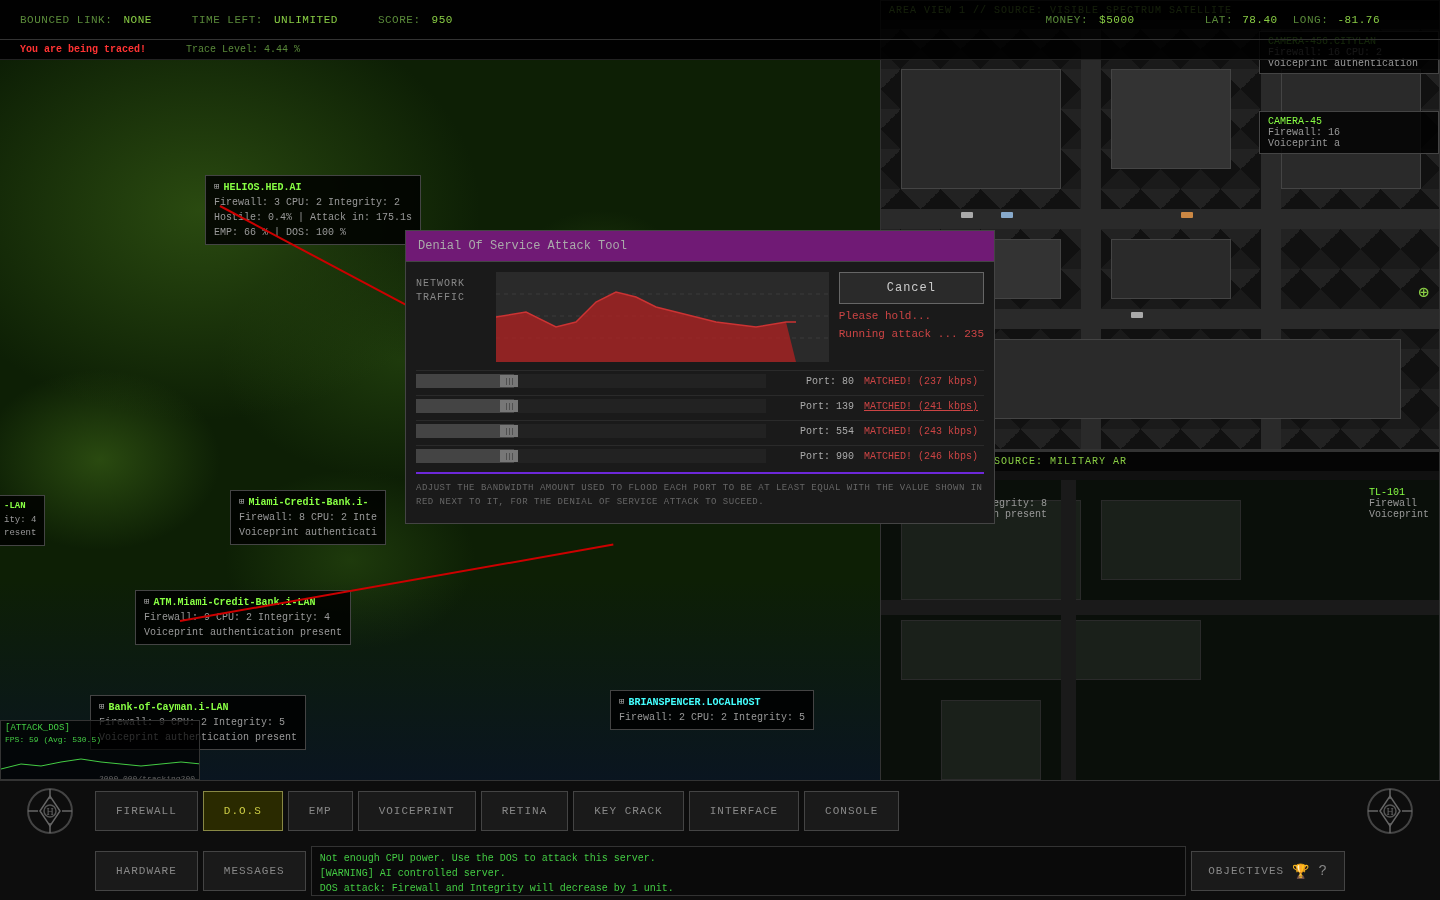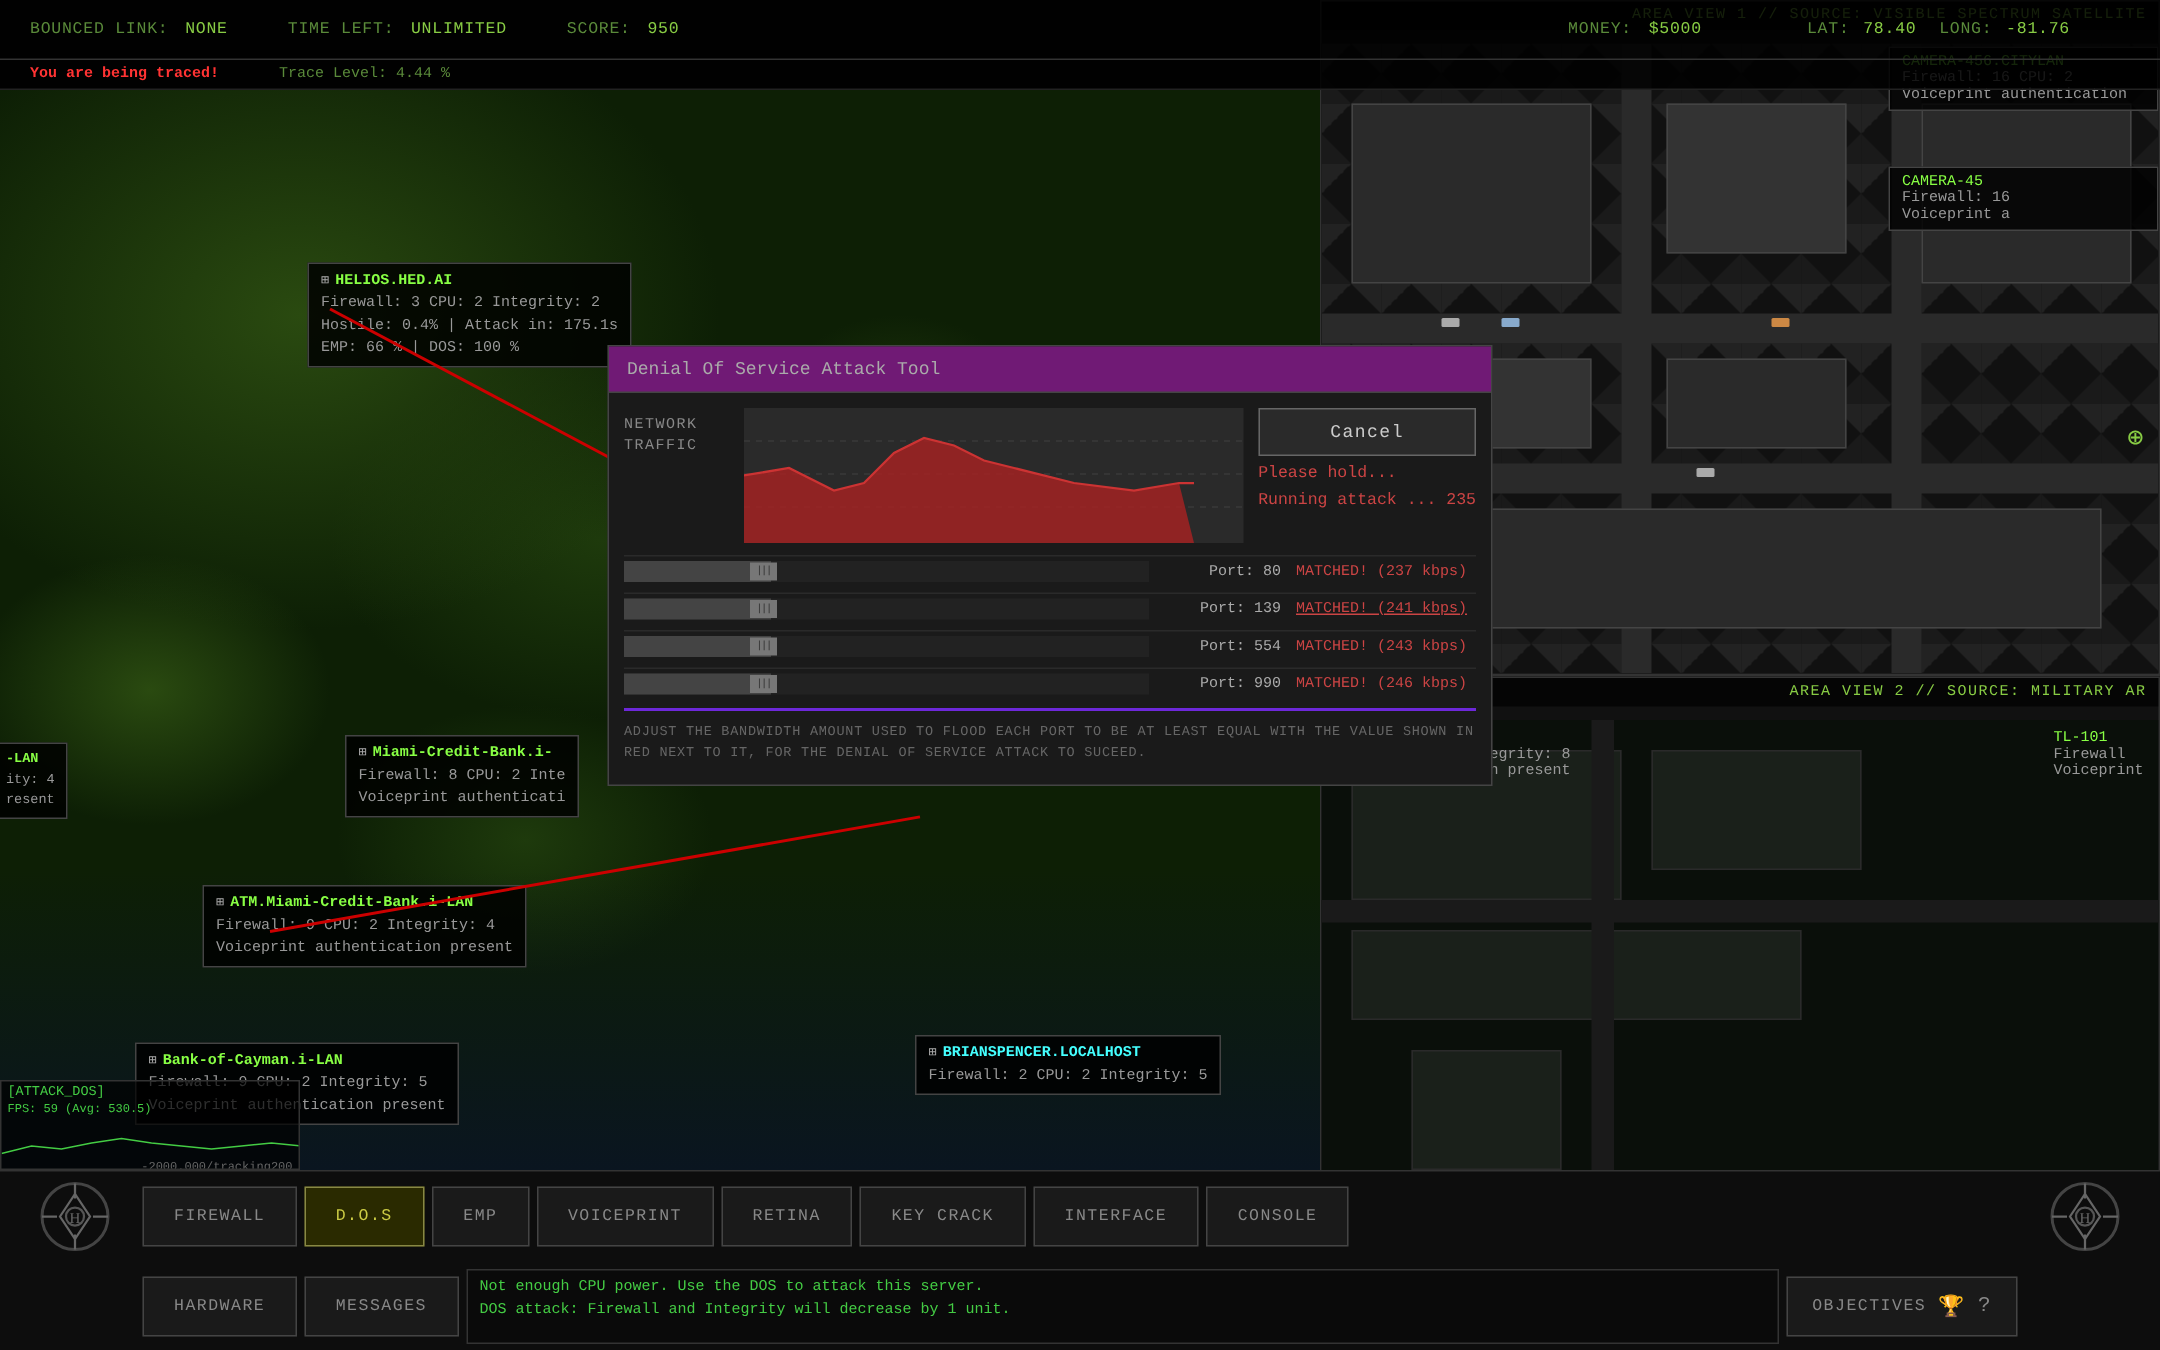--- a/index.html
+++ b/index.html
@@ -107,21 +107,21 @@
       position: absolute;
       top: 0; left: 0; right: 0;
       background: rgba(0,0,0,0.7);
       padding: 4px 8px;
       font-size: 10px;
       color: #88cc44;
       text-transform: uppercase;
       letter-spacing: 1px;
       z-index: 10;
       display: flex;
-      justify-content: flex-end;
+      justify-content: flex-start;
       align-items: flex-start;
     }
     
     .satellite-view {
       width: 100%;
       height: 100%;
       background:
         linear-gradient(45deg, #1a1a1a 25%, transparent 25%),
         linear-gradient(-45deg, #1a1a1a 25%, transparent 25%),
         linear-gradient(45deg, transparent 75%, #222 75%),
@@ -688,20 +688,21 @@
       </svg>
     </div>
   </div>
 
   <div class="toolbar-bottom">
     <div style="width:80px;"></div>
     <button class="tool-btn2">HARDWARE</button>
     <button class="tool-btn2">MESSAGES</button>
     <div class="message-area">
       <div>Not enough CPU power. Use the DOS to attack this server.</div>
+      <div>[WARNING] AI controlled server.</div>
       <div>DOS attack: Firewall and Integrity will decrease by 1 unit.</div>
     </div>
     <button class="objectives-btn">
       <span>OBJECTIVES</span>
       <span style="font-size:14px;">🏆</span>
       <span style="font-size:14px;color:#888;">?</span>
     </button>
     <div style="width:80px;"></div>
   </div>
 </div>

